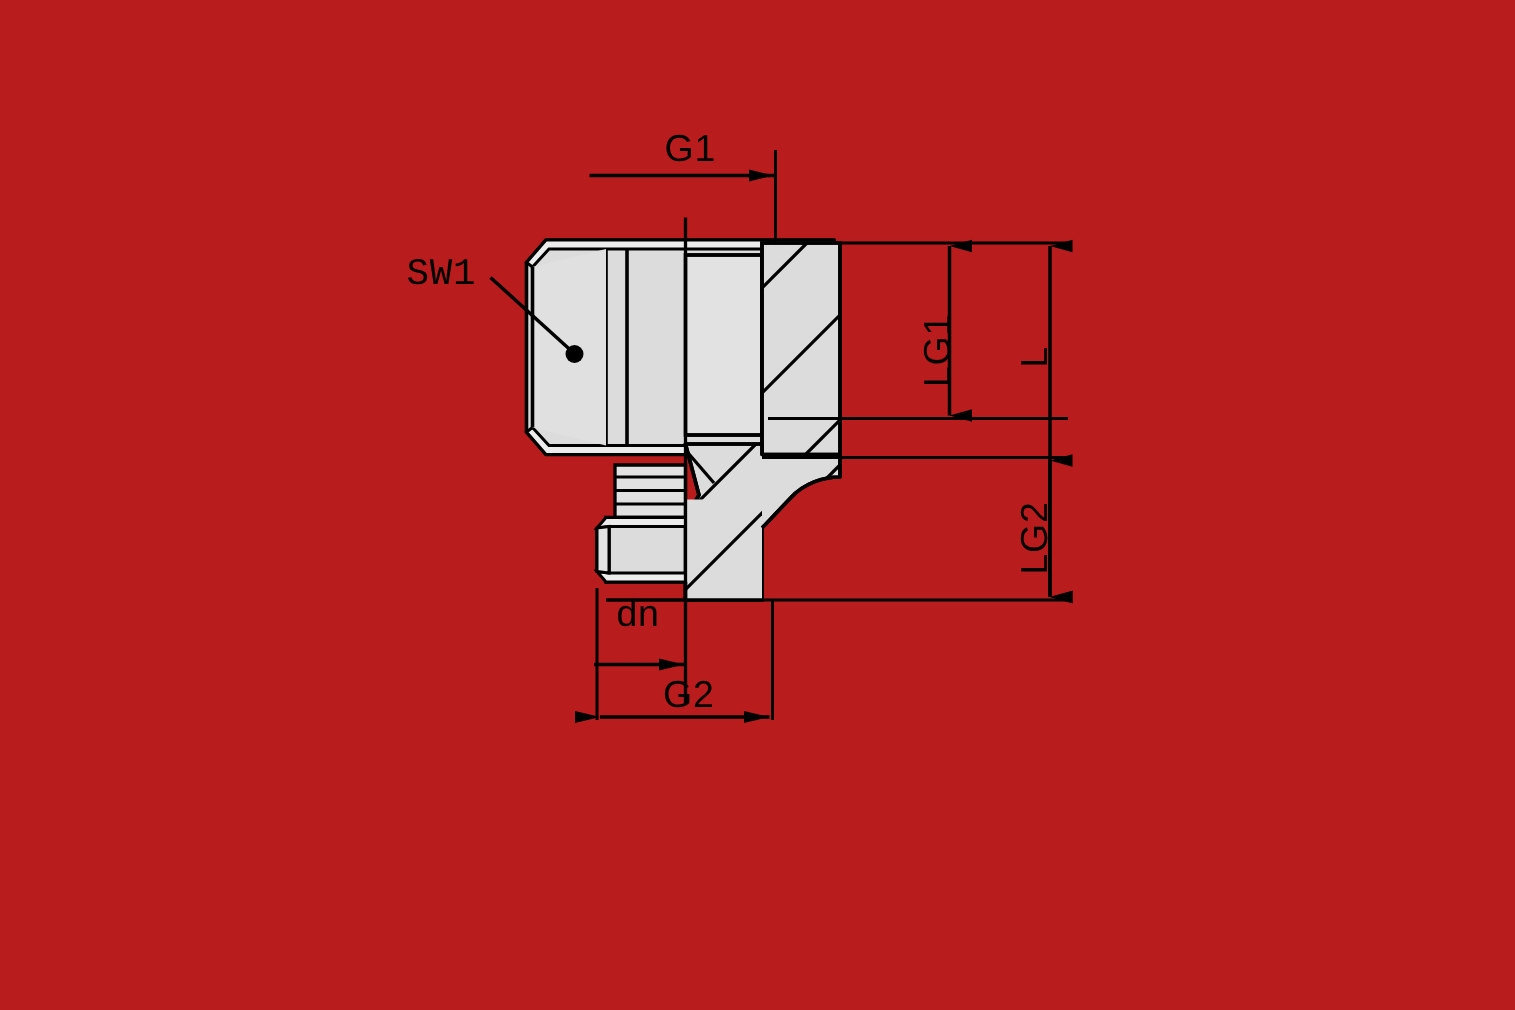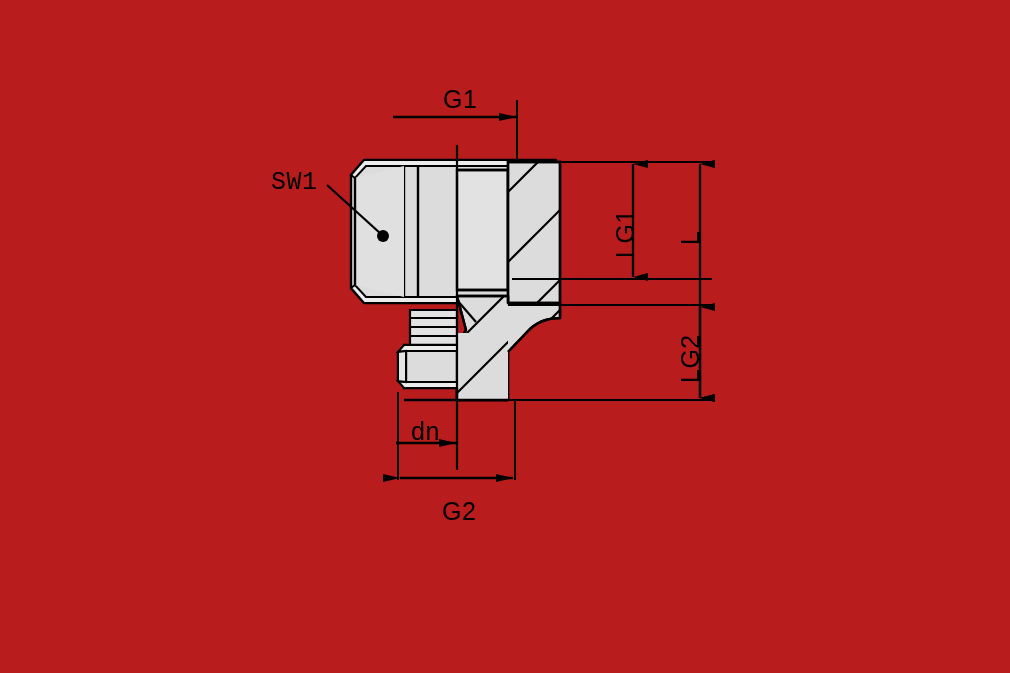--- a/index.html
+++ b/index.html
@@ -201,17 +201,17 @@
   <div class="dim-label" style="left:443px; top:87px;">G1</div>
 
   <div class="dim-label" style="left:271px; top:170px;font-family:Liberation Mono, monospace;">SW1</div>
 
   <div class="dim-label rot90" style="left:613px; top:258px;">LG1</div>
 
   <div class="dim-label rot90" style="left:678px; top:245px;">L</div>
 
   <div class="dim-label rot90" style="left:678px; top:383px;">LG2</div>
 
-  <div class="dim-label" style="left:411px; top:419px;">dn</div>
-
-  <div class="dim-label" style="left:442px; top:451px;margin-top:48px;">G2</div>
+  <div class="dim-label" style="left:411px; top:397px;">dn</div>
+
+  <div class="dim-label" style="left:442px; top:451px;">G2</div>
 
 </div>
 
 </body></html>

